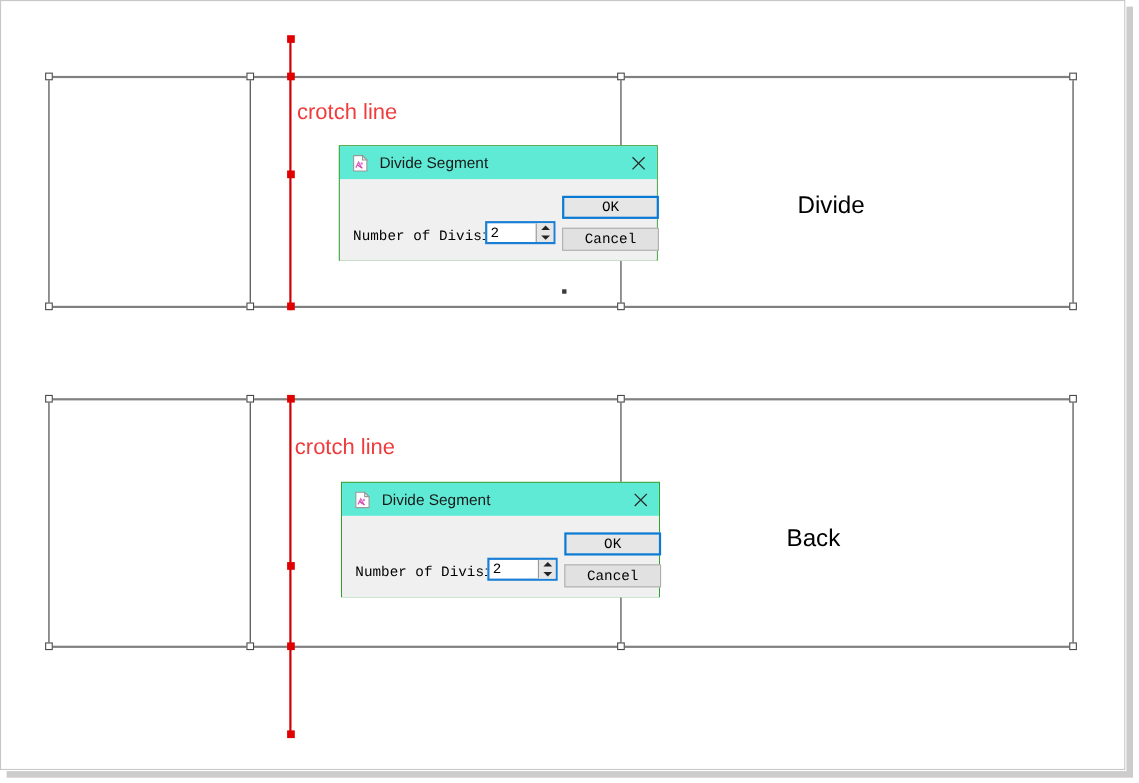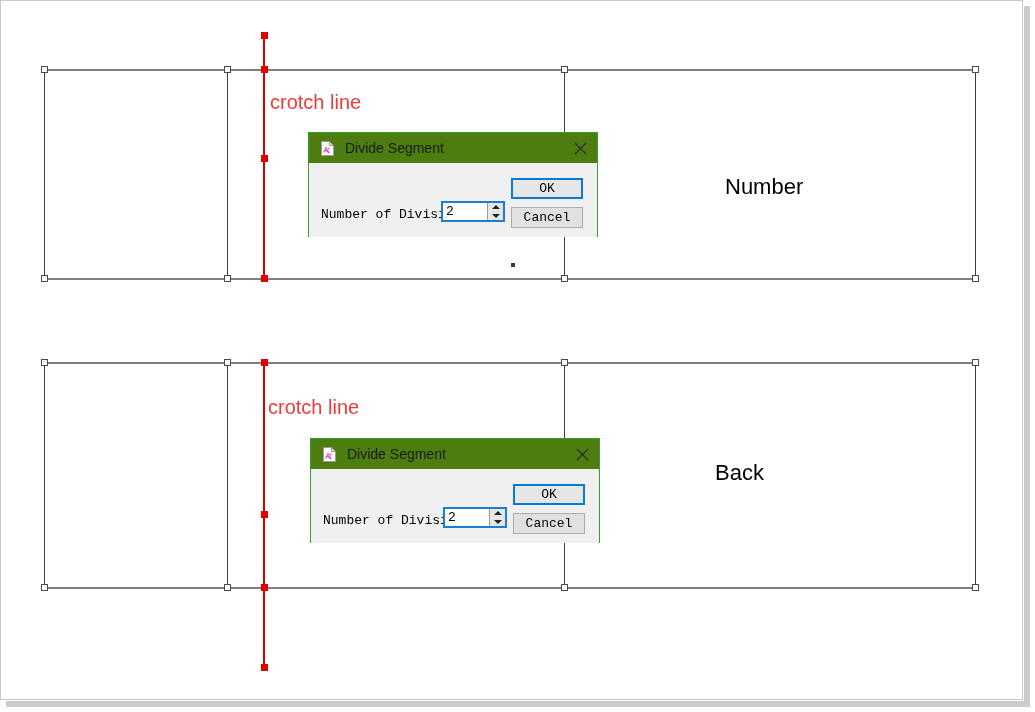--- a/index.html
+++ b/index.html
@@ -92,21 +92,21 @@
     position: absolute;
     box-sizing: border-box;
     border: 1px solid #2fa12f;
     background: #f0f0f0;
     width: 290px;
     height: 105px;
   }
   .dlg-title {
     position: relative;
     height: 30px;
-    background: #4d7c0f;
+    background: #5eead4;
     display: flex;
     align-items: center;
     padding: 0 6px 0 10px;
     box-sizing: border-box;
   }
   .dlg-icon {
     width: 17px;
     height: 17px;
     flex: 0 0 auto;
     margin-right: 9px;
@@ -185,21 +185,21 @@
     content: "";
     position: absolute;
     left: 50%; top: 50%;
     transform: translate(-50%, -50%);
     border-left: 4px solid transparent;
     border-right: 4px solid transparent;
     border-top: 4px solid #222;
   }
   .btn {
     position: absolute;
-    width: 72px;
+    width: 88px;
     height: 21px;
     background: #e1e1e1;
     font-family: "Liberation Mono", monospace;
     font-size: 13px;
     color: #000000;
     display: flex;
     align-items: center;
     justify-content: center;
     box-sizing: border-box;
   }
@@ -237,21 +237,21 @@
 
     <div class="handle" style="left:41px;  top:66px;"></div>
     <div class="handle" style="left:224px; top:66px;"></div>
     <div class="handle" style="left:561px; top:66px;"></div>
     <div class="handle" style="left:972px; top:66px;"></div>
     <div class="handle" style="left:41px;  top:275px;"></div>
     <div class="handle" style="left:224px; top:275px;"></div>
     <div class="handle" style="left:561px; top:275px;"></div>
     <div class="handle" style="left:972px; top:275px;"></div>
 
-    <div class="piece-label" style="left:725px; top:174px;">Number</div>
+    <div class="piece-label" style="left:725px; top:174px;">Divide</div>
   </div>
 
   <div>
     <div class="redline" style="left:263px; top:36px; height:246px;"></div>
     <div class="rednode" style="left:261px; top:32px;"></div>
     <div class="rednode" style="left:261px; top:66px;"></div>
     <div class="rednode" style="left:261px; top:155px;"></div>
     <div class="rednode" style="left:261px; top:275px;"></div>
     <div class="crotch-label" style="left:270px; top:91px;">crotch line</div>
   </div>
@@ -266,21 +266,21 @@
 
     <div class="handle" style="left:41px;  top:359px;"></div>
     <div class="handle" style="left:224px; top:359px;"></div>
     <div class="handle" style="left:561px; top:359px;"></div>
     <div class="handle" style="left:972px; top:359px;"></div>
     <div class="handle" style="left:41px;  top:584px;"></div>
     <div class="handle" style="left:224px; top:584px;"></div>
     <div class="handle" style="left:561px; top:584px;"></div>
     <div class="handle" style="left:972px; top:584px;"></div>
 
-    <div class="piece-label" style="left:715px; top:460px;">Back</div>
+    <div class="piece-label" style="left:715px; top:476px;">Back</div>
   </div>
 
   <div>
     <div class="redline" style="left:263px; top:360px; height:310px;"></div>
     <div class="rednode" style="left:261px; top:359px;"></div>
     <div class="rednode" style="left:261px; top:511px;"></div>
     <div class="rednode" style="left:261px; top:584px;"></div>
     <div class="rednode" style="left:261px; top:664px;"></div>
     <div class="crotch-label" style="left:268px; top:396px;">crotch line</div>
   </div>

